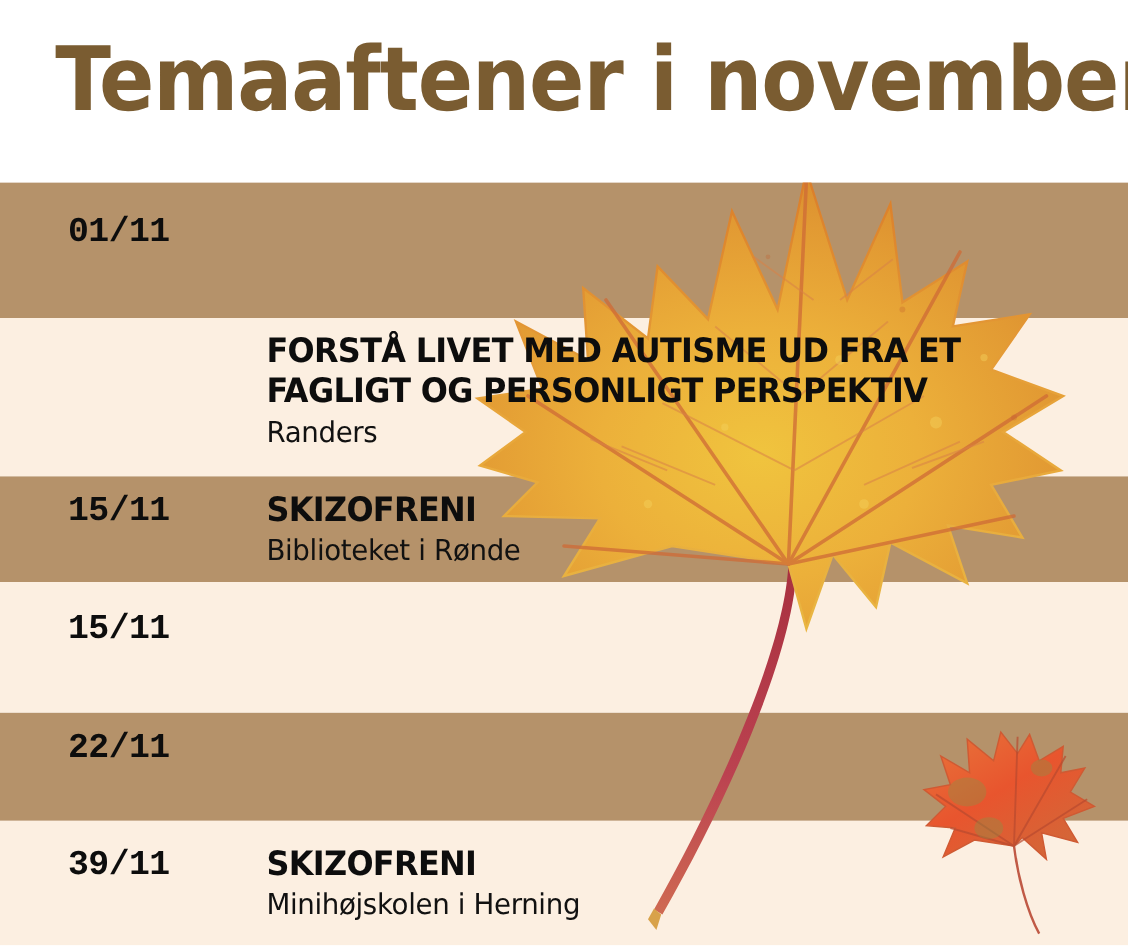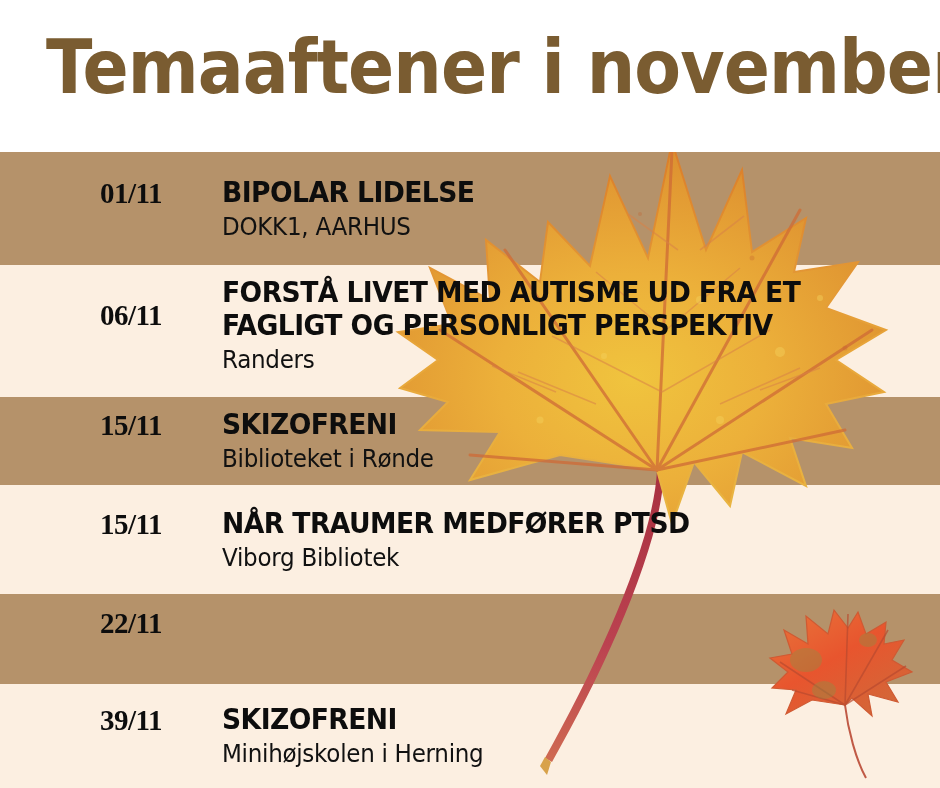--- a/index.html
+++ b/index.html
@@ -76,26 +76,25 @@
   .entry {
     position: absolute;
     left: 0;
     width: 940px;
   }
   .entry-date {
     position: absolute;
     left: 0;
     width: 198px;
     text-align: center;
-    font-family: Liberation Serif, serif;
+    font-family: Liberation Mono, monospace;
     font-weight: bold;
     font-size: 29px;
     color: #0d0d0d;
     letter-spacing: -0.5px;
-    padding-left: 32px;
   }
   .entry-body {
     position: absolute;
     left: 222px;
     width: 700px;
   }
   .entry-title {
     font-family: "DejaVu Sans", sans-serif;
     font-weight: bold;
     font-size: 28px;
@@ -235,46 +234,37 @@
     </svg>
   </div>
 
   <div class="header-band">
     <div class="poster-title">Temaaftener i november</div>
   </div>
 
   <div class="text-layer">
       <div class="entry" style="top: 152px; height: 113px;">
         <div class="entry-date" style="top: 24.5px;">01/11</div>
-        <div class="entry-body" style="top: 23.5px;">
-          <div class="entry-title">BIPOLAR LIDELSE</div>
-          <div class="entry-venue">DOKK1, AARHUS</div>
-        </div>
       </div>
       <div class="entry" style="top: 265px; height: 132px;">
-        <div class="entry-date" style="top: 33.5px;">06/11</div>
         <div class="entry-body" style="top: 11px;">
           <div class="entry-title">FORSTÅ LIVET MED AUTISME UD FRA ET
 FAGLIGT OG PERSONLIGT PERSPEKTIV</div>
           <div class="entry-venue">Randers</div>
         </div>
       </div>
       <div class="entry" style="top: 397px; height: 88px;">
         <div class="entry-date" style="top: 12px;">15/11</div>
         <div class="entry-body" style="top: 11px;">
           <div class="entry-title">SKIZOFRENI</div>
           <div class="entry-venue">Biblioteket i Rønde</div>
         </div>
       </div>
       <div class="entry" style="top: 485px; height: 109px;">
         <div class="entry-date" style="top: 22.5px;">15/11</div>
-        <div class="entry-body" style="top: 21.5px;">
-          <div class="entry-title">NÅR TRAUMER MEDFØRER PTSD</div>
-          <div class="entry-venue">Viborg Bibliotek</div>
-        </div>
       </div>
       <div class="entry" style="top: 594px; height: 90px;">
         <div class="entry-date" style="top: 13px;">22/11</div>
       </div>
       <div class="entry" style="top: 684px; height: 104px;">
         <div class="entry-date" style="top: 20px;">39/11</div>
         <div class="entry-body" style="top: 19px;">
           <div class="entry-title">SKIZOFRENI</div>
           <div class="entry-venue">Minihøjskolen i Herning</div>
         </div>

